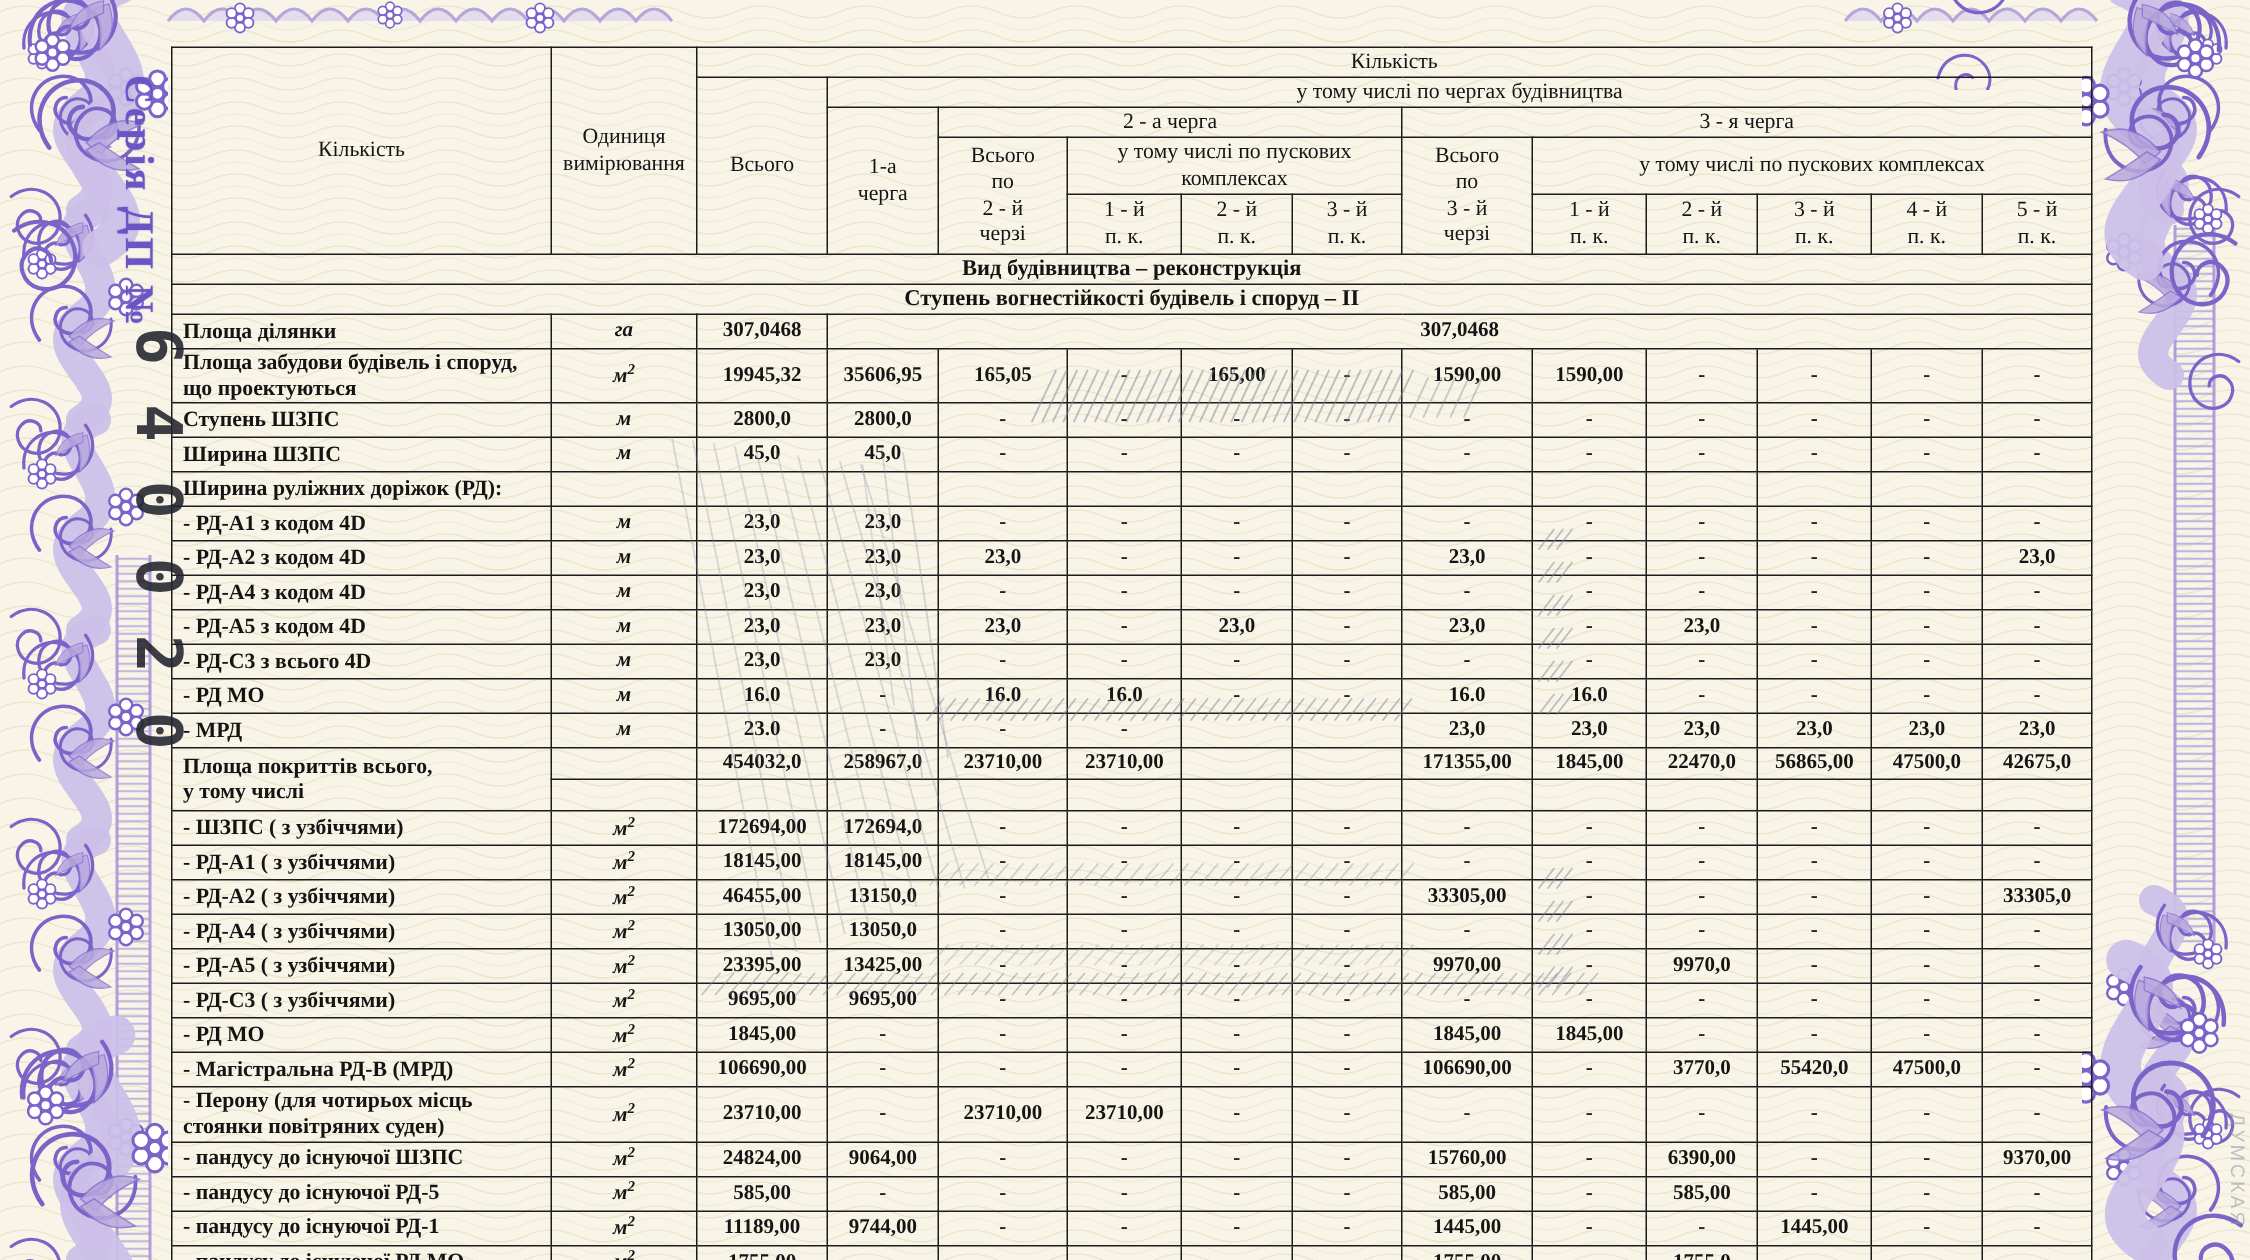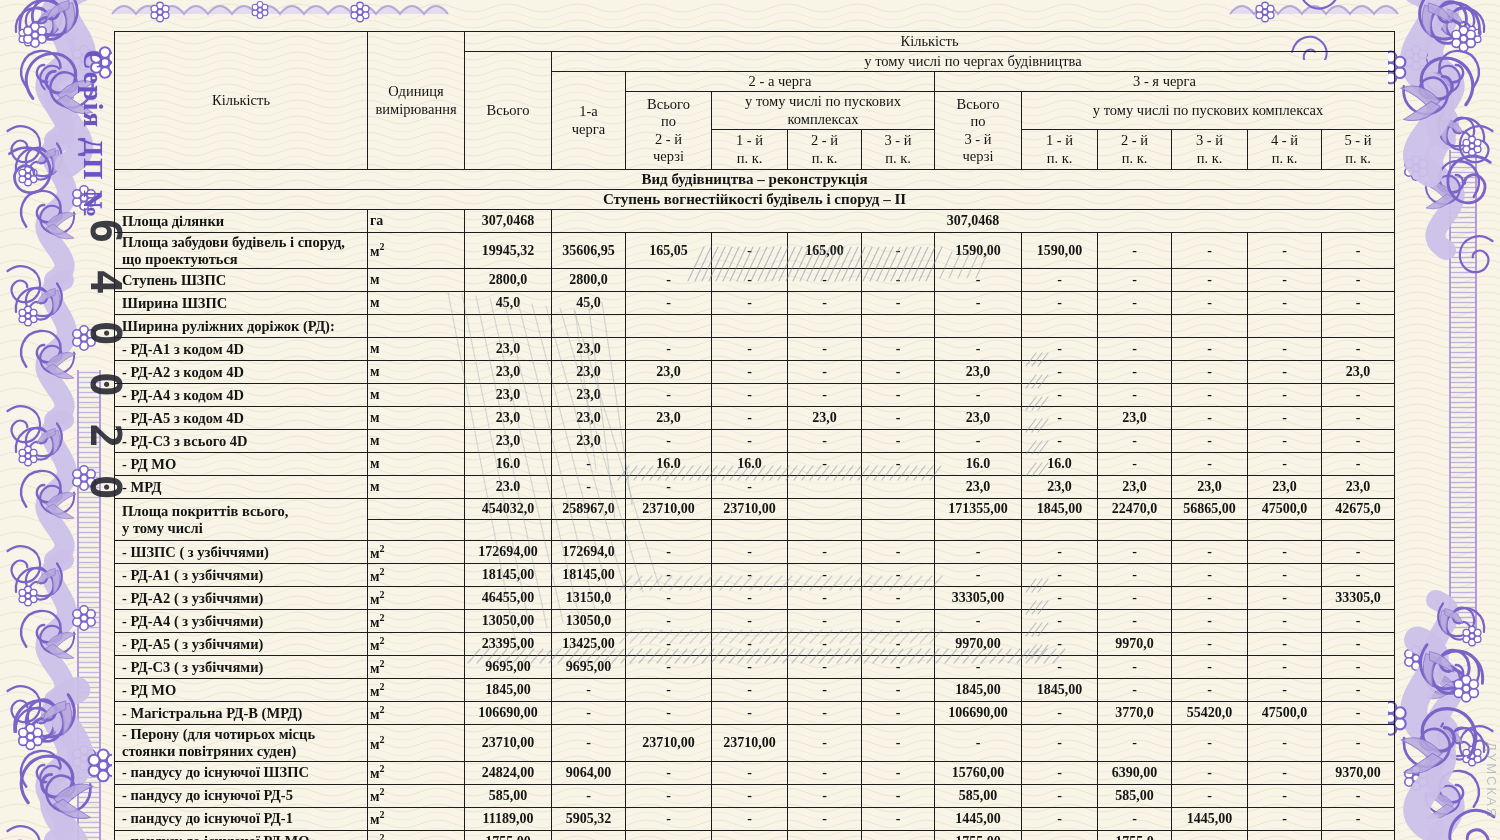--- a/index.html
+++ b/index.html
@@ -25,21 +25,21 @@
   th,td{border:1.5px solid #1c1c1c;vertical-align:middle;overflow:hidden;}
   th{font-size:14.5px;padding:0 2px;text-align:center;white-space:pre-line;line-height:1.2;font-weight:normal;}
   thead tr:nth-child(1){height:20px;}
   thead tr:nth-child(2){height:20px;}
   thead tr:nth-child(3){height:20px;}
   thead tr:nth-child(4){height:38px;}
   thead tr:nth-child(5){height:40px;margin-left:40px;}
   tbody td{height:20px;padding:0 2px;line-height:1.15;font-size:14px;}
   td.section{text-align:center;font-size:15px;height:19px;}
   td.lbl{text-align:left;padding:1px 21px 1px 7px;font-size:14.5px;white-space:pre-line;}
-  td.unit{text-align:left;font-size:14px;}
+  td.unit{text-align:center;font-size:14px;font-style:italic;}
   td.unit sup{font-size:10px;}
   td.val{text-align:center;font-size:14px;}
 
   
   .serial-prefix{position:absolute;left:108px;top:50px;z-index:3;color:#6b54c4;
     font-family:"Liberation Serif",serif;font-weight:bold;font-size:27px;letter-spacing:2px;
     transform-origin:0 0;transform:rotate(90deg);white-space:nowrap;text-shadow:0 0 1px #8f7fd0;}
   .serial-number{position:absolute;left:130px;top:218px;z-index:3;color:#23232e;opacity:.88;
     font-family:"DejaVu Sans Mono","DejaVu Sans",monospace;font-weight:bold;font-size:42px;letter-spacing:26px;
     transform-origin:0 0;transform:rotate(90deg);white-space:nowrap;}
@@ -641,21 +641,21 @@
             <td class="val">-</td>
             <td class="val">585,00</td>
             <td class="val">-</td>
             <td class="val">-</td>
             <td class="val">-</td>
           </tr>
           <tr>
             <td class="lbl">- пандусу до існуючої РД-1</td>
             <td class="unit">м<sup>2</sup></td>
             <td class="val">11189,00</td>
-            <td class="val">5905,32</td>
+            <td class="val">9744,00</td>
             <td class="val">-</td>
             <td class="val">-</td>
             <td class="val">-</td>
             <td class="val">-</td>
             <td class="val">1445,00</td>
             <td class="val">-</td>
             <td class="val">-</td>
             <td class="val">1445,00</td>
             <td class="val">-</td>
             <td class="val">-</td>

